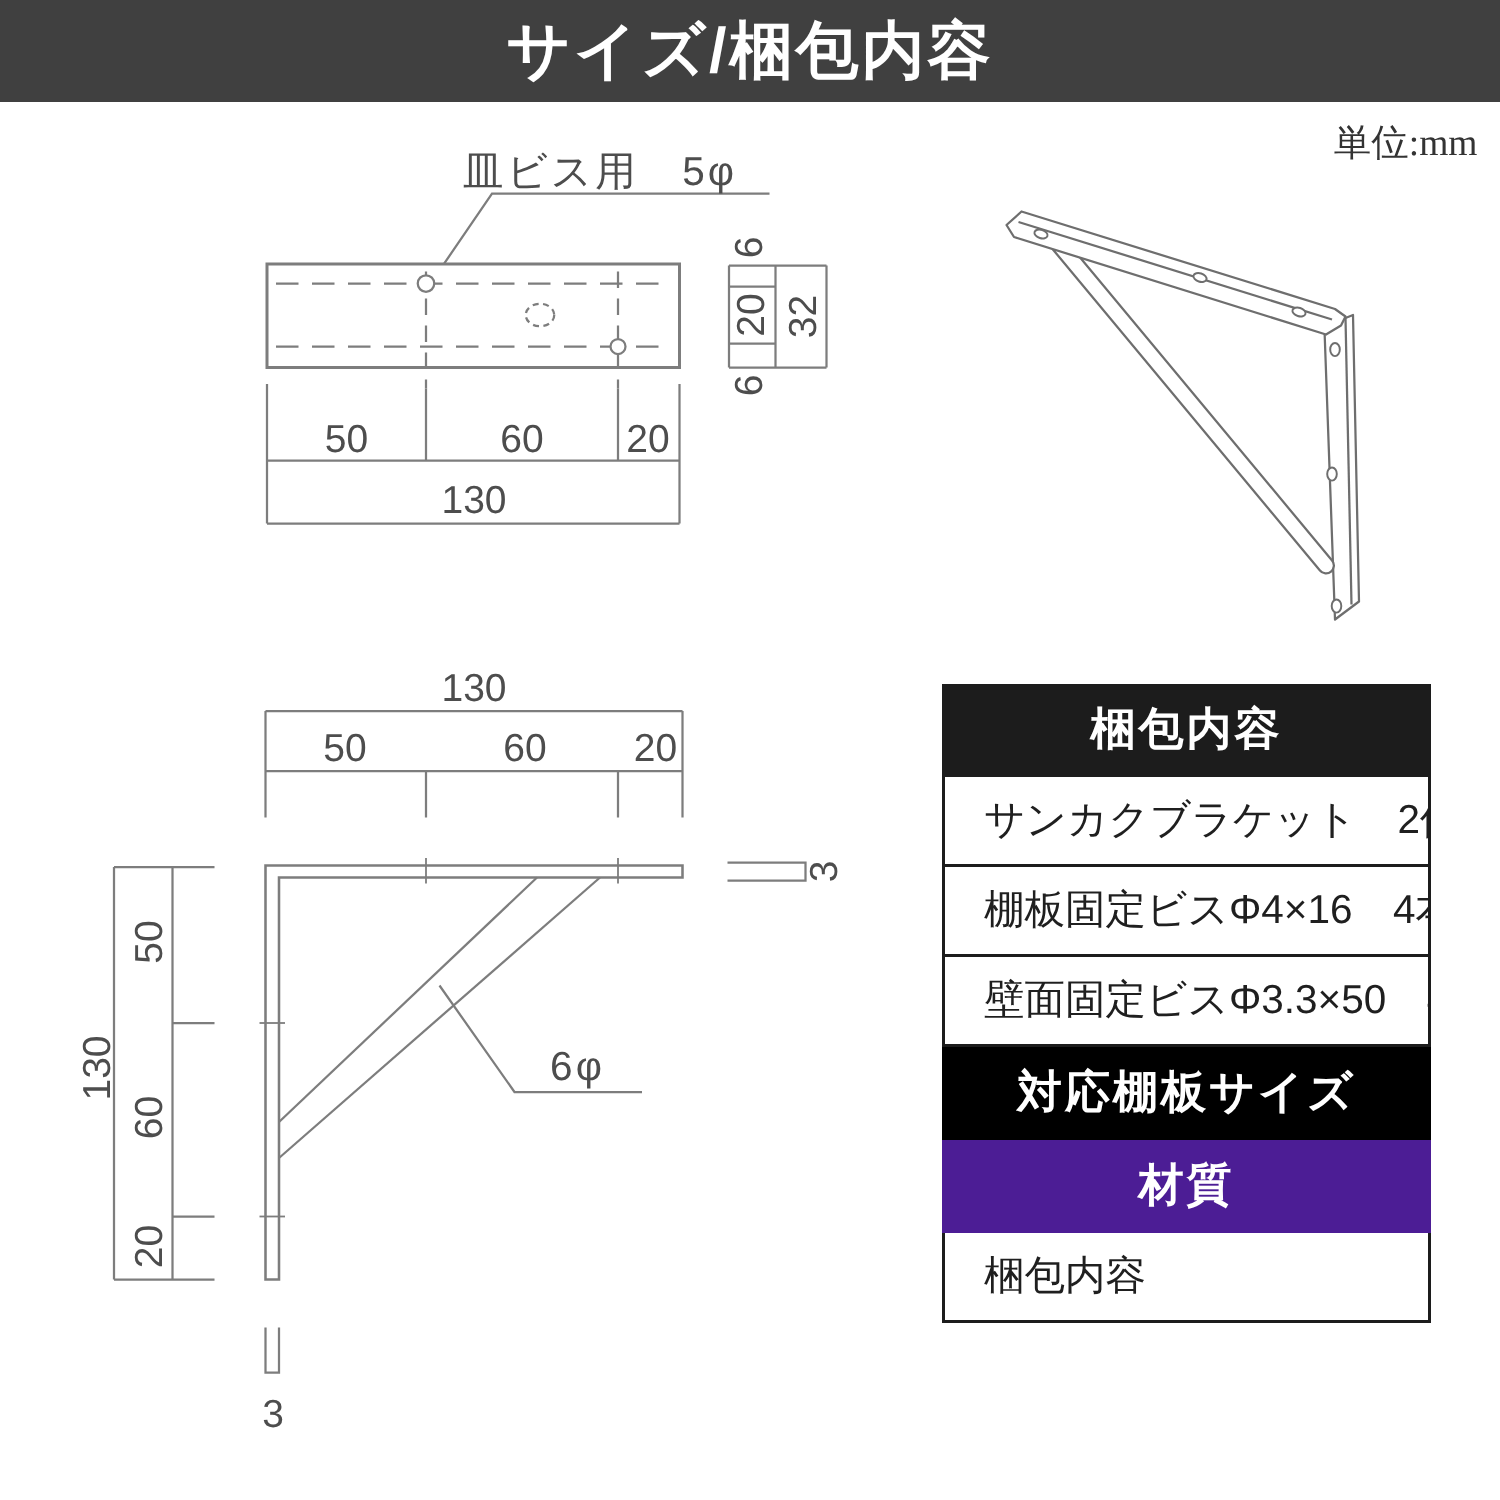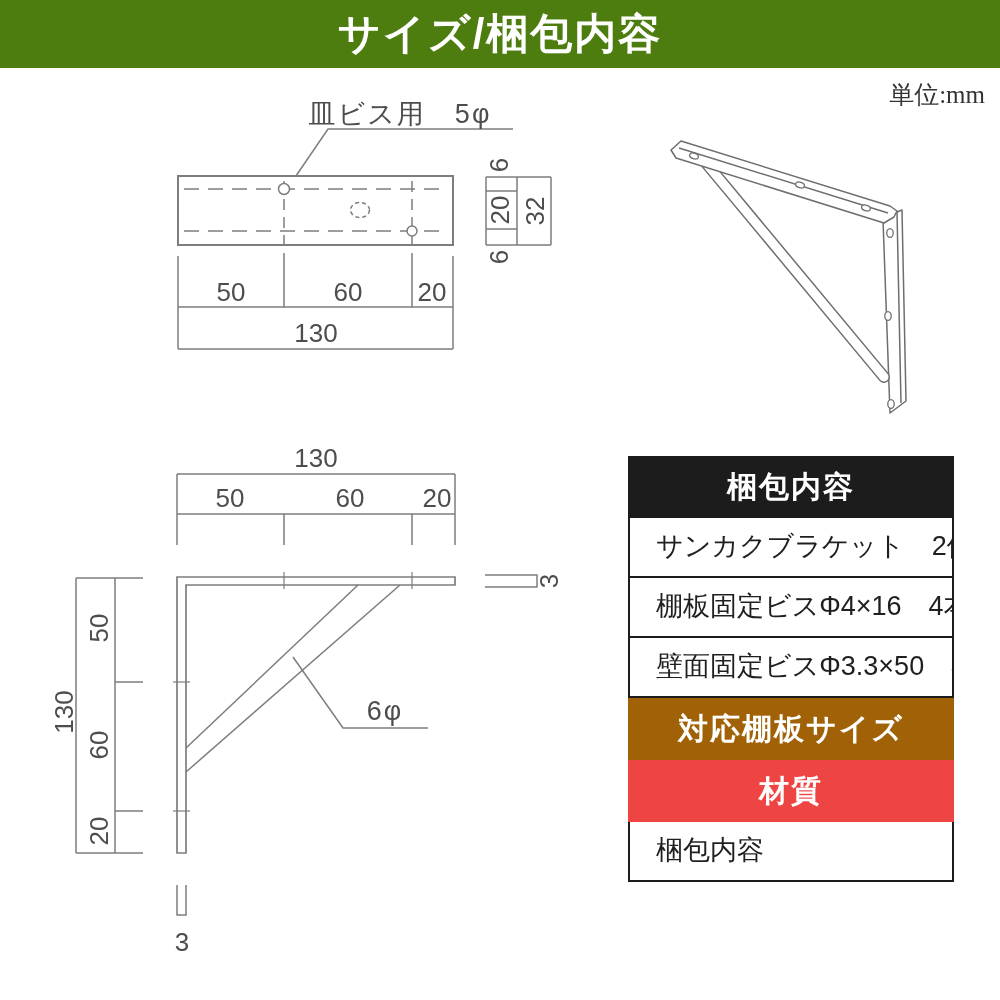--- a/index.html
+++ b/index.html
@@ -37,21 +37,21 @@
   .tbl-row{
     background:#ffffff;color:#1f1f1f;height:60px;line-height:56px;
     font-size:27px;padding-left:26px;box-sizing:border-box;
     border:2px solid #1c1c1c;border-top:none;
     white-space:nowrap;overflow:hidden;
   }
 </style>
 </head>
 <body>
 
-<div class="title-bar" style="background: #4d7c0f;">
+<div class="title-bar" style="background: #404040;">
   <h1>サイズ/梱包内容</h1>
 </div>
 
 <div class="unit-note">単位:mm</div>
 
 <svg style="left:60px;top:85px;" width="540" height="280" viewBox="60 85 540 280">
   <g stroke="#7d7d7d" stroke-width="1.8" fill="none">
     <polyline points="513,129 328,129 285,192" stroke-width="1.5"></polyline>
     <rect x="178" y="176" width="275" height="69" fill="#ffffff" stroke-width="2"></rect>
     <line x1="184" y1="189" x2="447" y2="189" stroke-dasharray="15 9" stroke-width="1.5"></line>
@@ -155,16 +155,16 @@
   </g>
   <text transform="translate(558,581) rotate(-90)" text-anchor="middle">3</text>
   <text x="182" y="951" text-anchor="middle">3</text>
 </svg>
 
 <div class="spec-table">
     <div class="tbl-header" style="background: rgb(28, 28, 28);">梱包内容</div>
     <div class="tbl-row">サンカクブラケット　2個</div>
     <div class="tbl-row">棚板固定ビスΦ4×16　4本</div>
     <div class="tbl-row">壁面固定ビスΦ3.3×50　4本</div>
-    <div class="tbl-header" style="background: #a16207;">対応棚板サイズ</div>
-    <div class="tbl-header" style="background: #ef4444;">材質</div>
+    <div class="tbl-header" style="background: #000000;">対応棚板サイズ</div>
+    <div class="tbl-header" style="background: #4c1d95;">材質</div>
     <div class="tbl-row">梱包内容</div>
   </div>
 
 </body></html>

